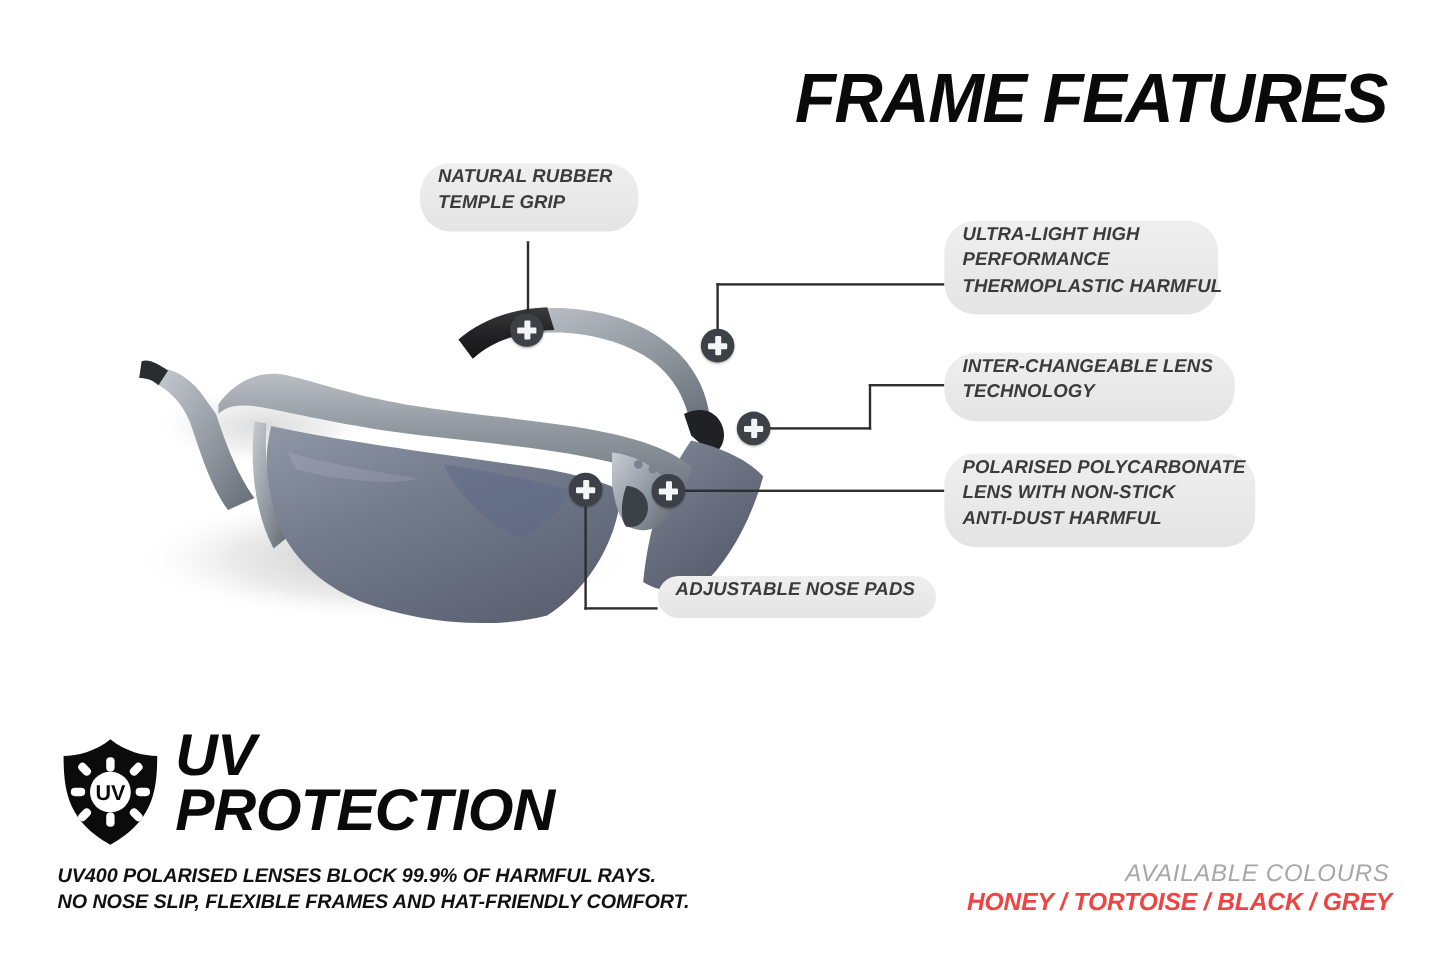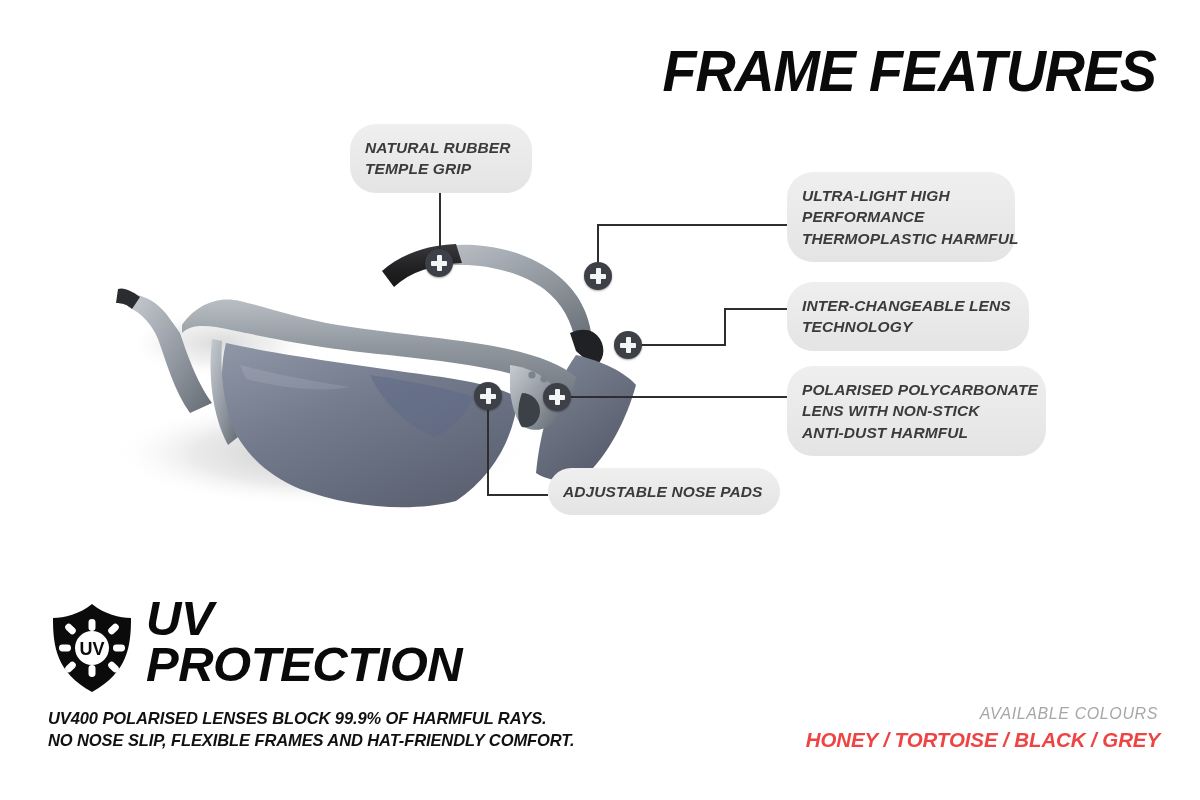--- a/index.html
+++ b/index.html
@@ -10,21 +10,21 @@
   body {
     width: 1200px;
     height: 800px;
     overflow: hidden;
     font-family: "Liberation Sans", sans-serif;
     position: relative;
     color: #1a1a1a;
   }
   #stage {
     position: absolute;
-    left: 0; top: 0;
+    left: 0; top: 12px;
     width: 1200px;
     height: 560px;
     background: #ffffff;
   }
 
   
   .page-title {
     position: absolute;
     right: 44px;
     top: 42px;
@@ -42,21 +42,21 @@
   
   .callout {
     position: absolute;
     background: linear-gradient(180deg, #efefef 0%, #e9e9e9 55%, #e4e4e4 100%);
     color: #3b3b3b;
     font-size: 15.5px;
     font-weight: bold;
     font-style: italic;
     line-height: 1.38;
     letter-spacing: 0.1px;
-    padding: 13px 16px 13px 15px;
+    padding: 1px 16px 13px 15px;
     box-sizing: border-box;
     border-radius: 26px;
   }
   .callout .ln { display: block; white-space: nowrap; }
 
   #callout-temple-grip    { left: 350px; top: 124px;  width: 182px; }
   #callout-thermoplastic  { left: 787px; top: 172px;  width: 228px; }
   #callout-interchange    { left: 787px; top: 282px;  width: 242px; }
   #callout-polarised      { left: 787px; top: 366px;  width: 259px; }
   #callout-nosepads       { left: 548px; top: 468px;  width: 232px; }
@@ -116,21 +116,21 @@
     letter-spacing: -0.1px;
     color: #111111;
   }
   .uv-sub .ln { display: block; white-space: nowrap; }
 
   
   .colours-label {
     position: absolute;
     right: 42px;
     top: 705px;
-    font-size: 16px;
+    font-size: 20px;
     font-style: italic;
     font-weight: normal;
     letter-spacing: 0.6px;
     color: #a7a7a7;
     white-space: nowrap;
   }
   .colours-value {
     position: absolute;
     right: 40px;
     top: 728px;

